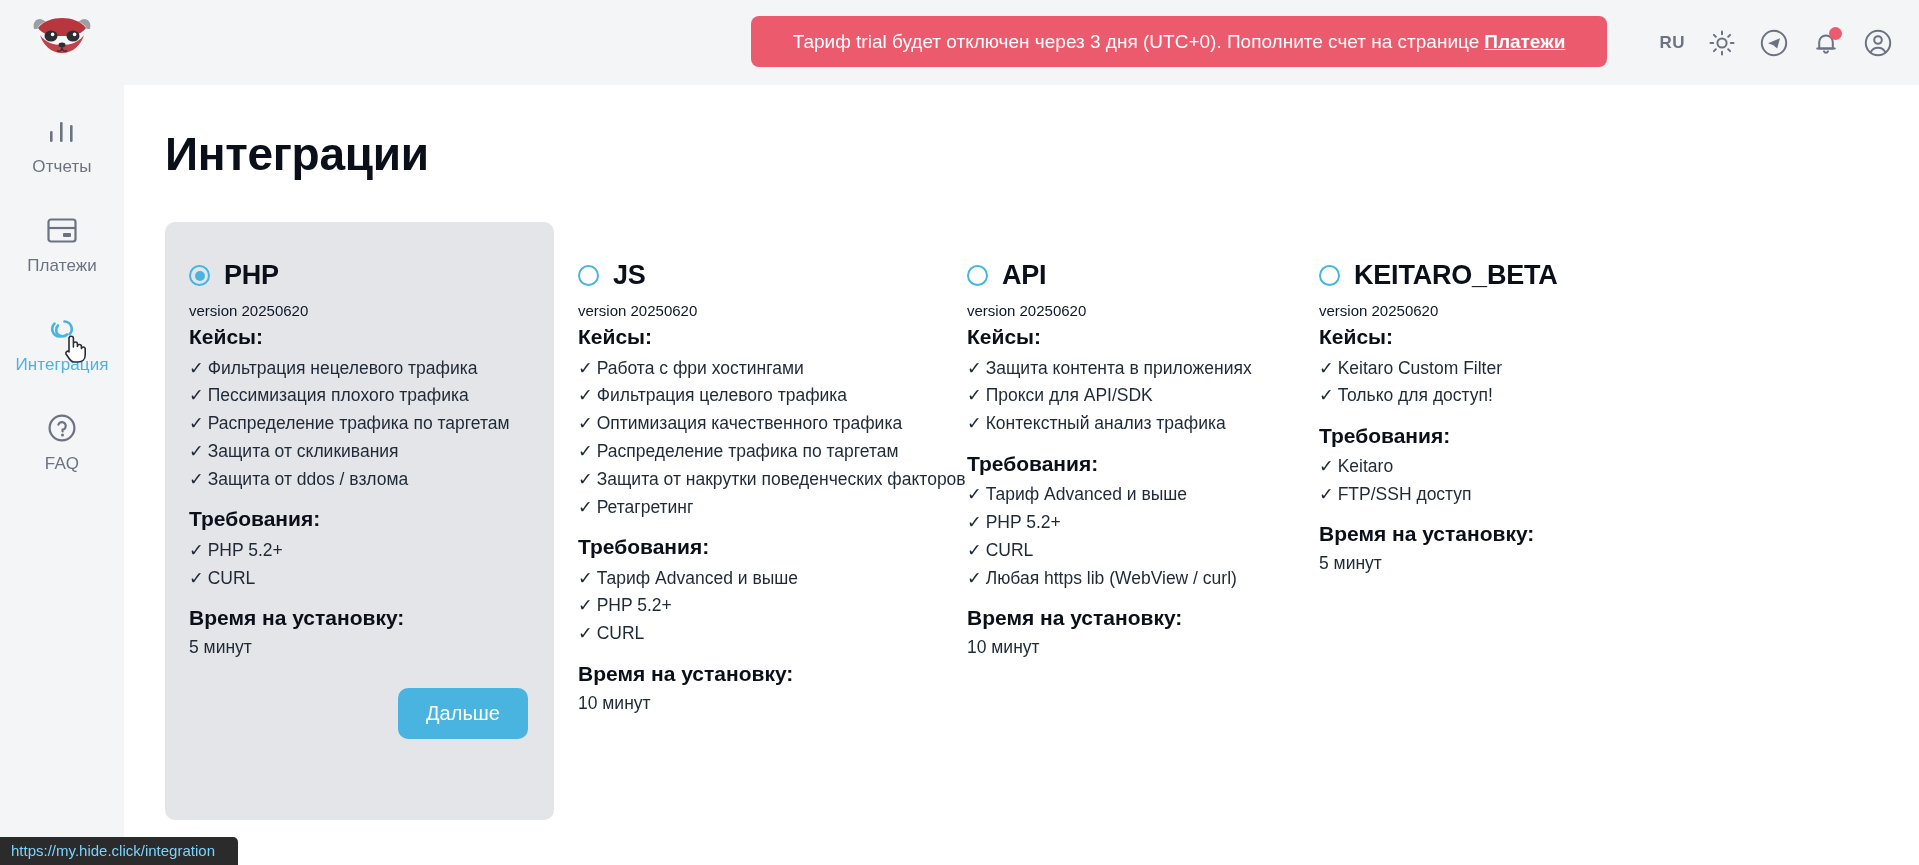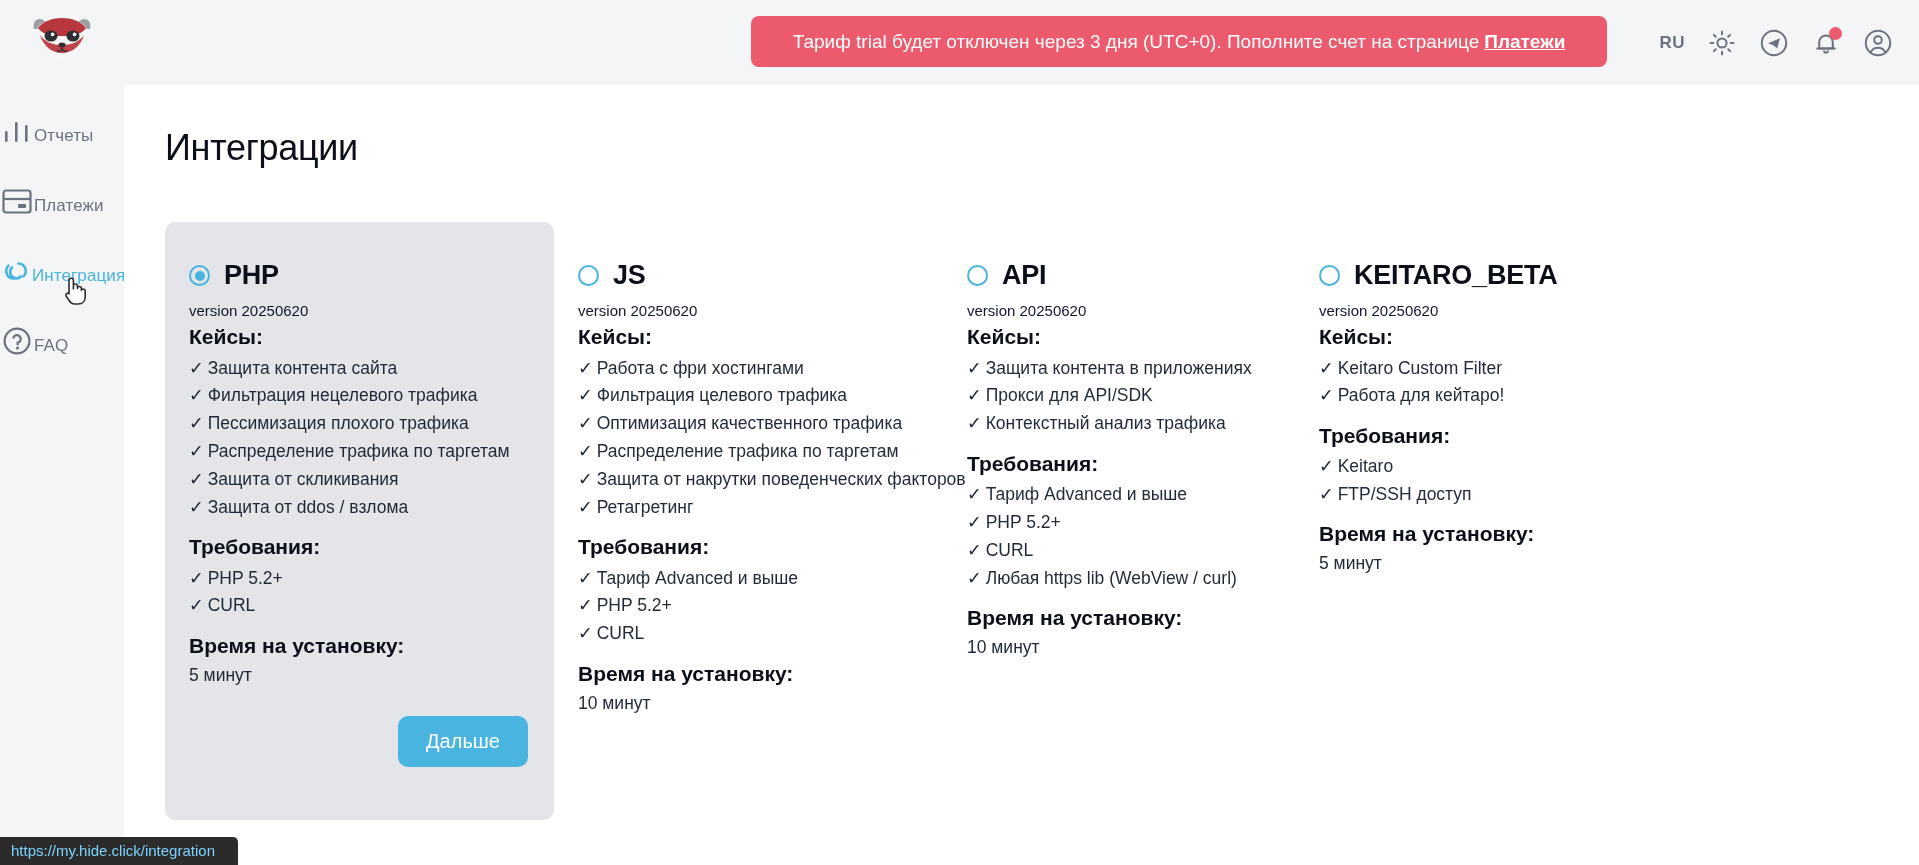--- a/index.html
+++ b/index.html
@@ -14,21 +14,21 @@
   
   .sidebar {
     position: absolute; left: 0; top: 0;
     width: 124px; height: 865px;
     background: #f4f5f7;
     display: flex; flex-direction: column; align-items: center;
   }
   .logo-wrap { margin-top: 12px; width: 72px; height: 58px; display: flex; align-items: center; justify-content: center; }
   .nav { margin-top: 44px; width: 100%; display: flex; flex-direction: column; align-items: center; }
   .nav-item {
-    width: 100%; display: flex; flex-direction: row; align-items: center;
+    width: 100%; display: flex; flex-direction: column; align-items: center;
     margin-bottom: 36px; cursor: pointer; position: relative;
   }
   .nav-icon { width: 34px; height: 34px; display: flex; align-items: center; justify-content: center; }
   .nav-label {
     margin-top: 9px; font-size: 17px; color: #6b7280; letter-spacing: .1px;
   }
   .nav-item.active .nav-label { color: #49b4e0; }
 
   
   .cursor-hand {
@@ -63,21 +63,21 @@
   }
 
   
   .main {
     position: absolute; left: 124px; top: 85px; right: 0; bottom: 0;
     background: #ffffff;
     overflow: hidden;
   }
   .page-title {
     margin: 42px 0 2px 41px;
-    font-size: 36px; font-weight: normal; color: #0b0f19; letter-spacing: -.3px;
+    font-size: 46px; font-weight: bold; color: #0b0f19; letter-spacing: -.3px;
   }
 
   .cards {
     position: absolute; left: 41px; top: 137px; right: 0;
     display: flex; align-items: flex-start;
   }
   .card {
     position: relative;
     padding: 38px 26px 34px 24px;
     background: transparent;
@@ -262,21 +262,20 @@
     <section class="cards">
 
       <article class="card selected">
         <div class="card-head">
           <span class="radio on"></span>
           <span class="card-title">PHP</span>
         </div>
         <div class="version">version 20250620</div>
 
         <div class="sec-title first">Кейсы:</div>
-        <div class="feat"><span class="tick">✓</span><span>Защита контента сайта</span></div>
         <div class="feat"><span class="tick">✓</span><span>Фильтрация нецелевого трафика</span></div>
         <div class="feat"><span class="tick">✓</span><span>Пессимизация плохого трафика</span></div>
         <div class="feat"><span class="tick">✓</span><span>Распределение трафика по таргетам</span></div>
         <div class="feat"><span class="tick">✓</span><span>Защита от скликивания</span></div>
         <div class="feat"><span class="tick">✓</span><span>Защита от ddos / взлома</span></div>
 
         <div class="sec-title">Требования:</div>
         <div class="feat"><span class="tick">✓</span><span>PHP 5.2+</span></div>
         <div class="feat"><span class="tick">✓</span><span>CURL</span></div>
 
@@ -336,21 +335,21 @@
 
       <article class="card">
         <div class="card-head">
           <span class="radio"></span>
           <span class="card-title">KEITARO_BETA</span>
         </div>
         <div class="version">version 20250620</div>
 
         <div class="sec-title first">Кейсы:</div>
         <div class="feat"><span class="tick">✓</span><span>Keitaro Custom Filter</span></div>
-        <div class="feat"><span class="tick">✓</span><span>Работа для кейтаро!</span></div>
+        <div class="feat"><span class="tick">✓</span><span>Только для доступ!</span></div>
 
         <div class="sec-title">Требования:</div>
         <div class="feat"><span class="tick">✓</span><span>Keitaro</span></div>
         <div class="feat"><span class="tick">✓</span><span>FTP/SSH доступ</span></div>
 
         <div class="sec-title">Время на установку:</div>
         <div class="plain">5 минут</div>
       </article>
 
     </section>

